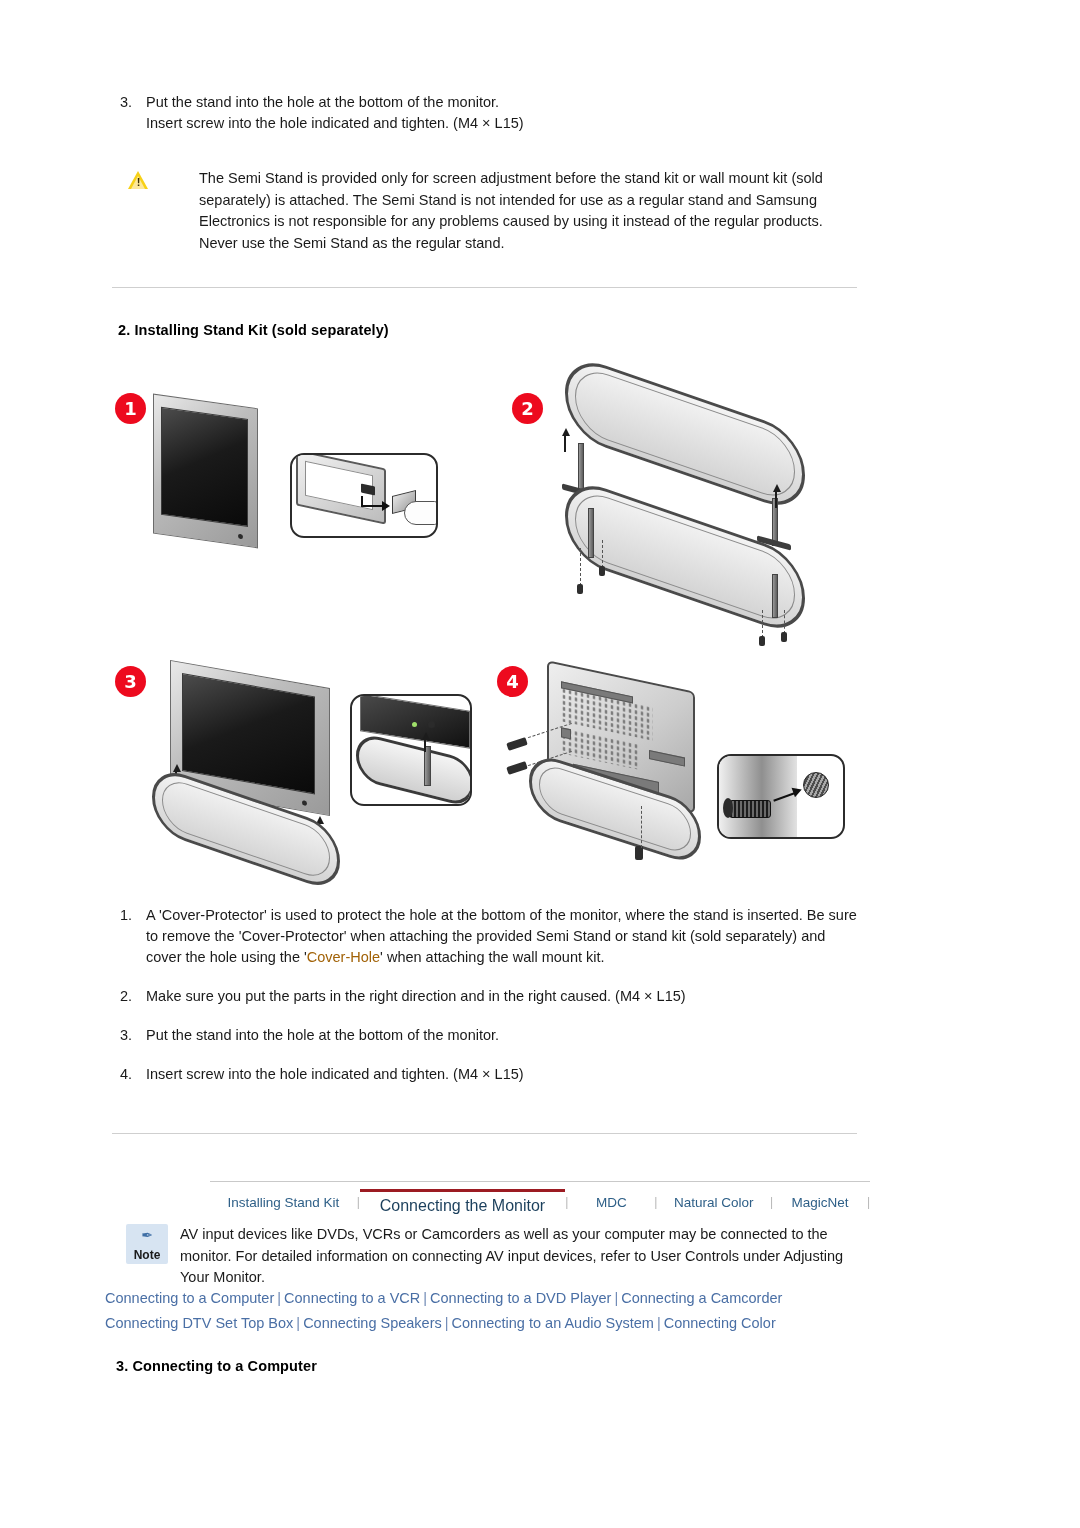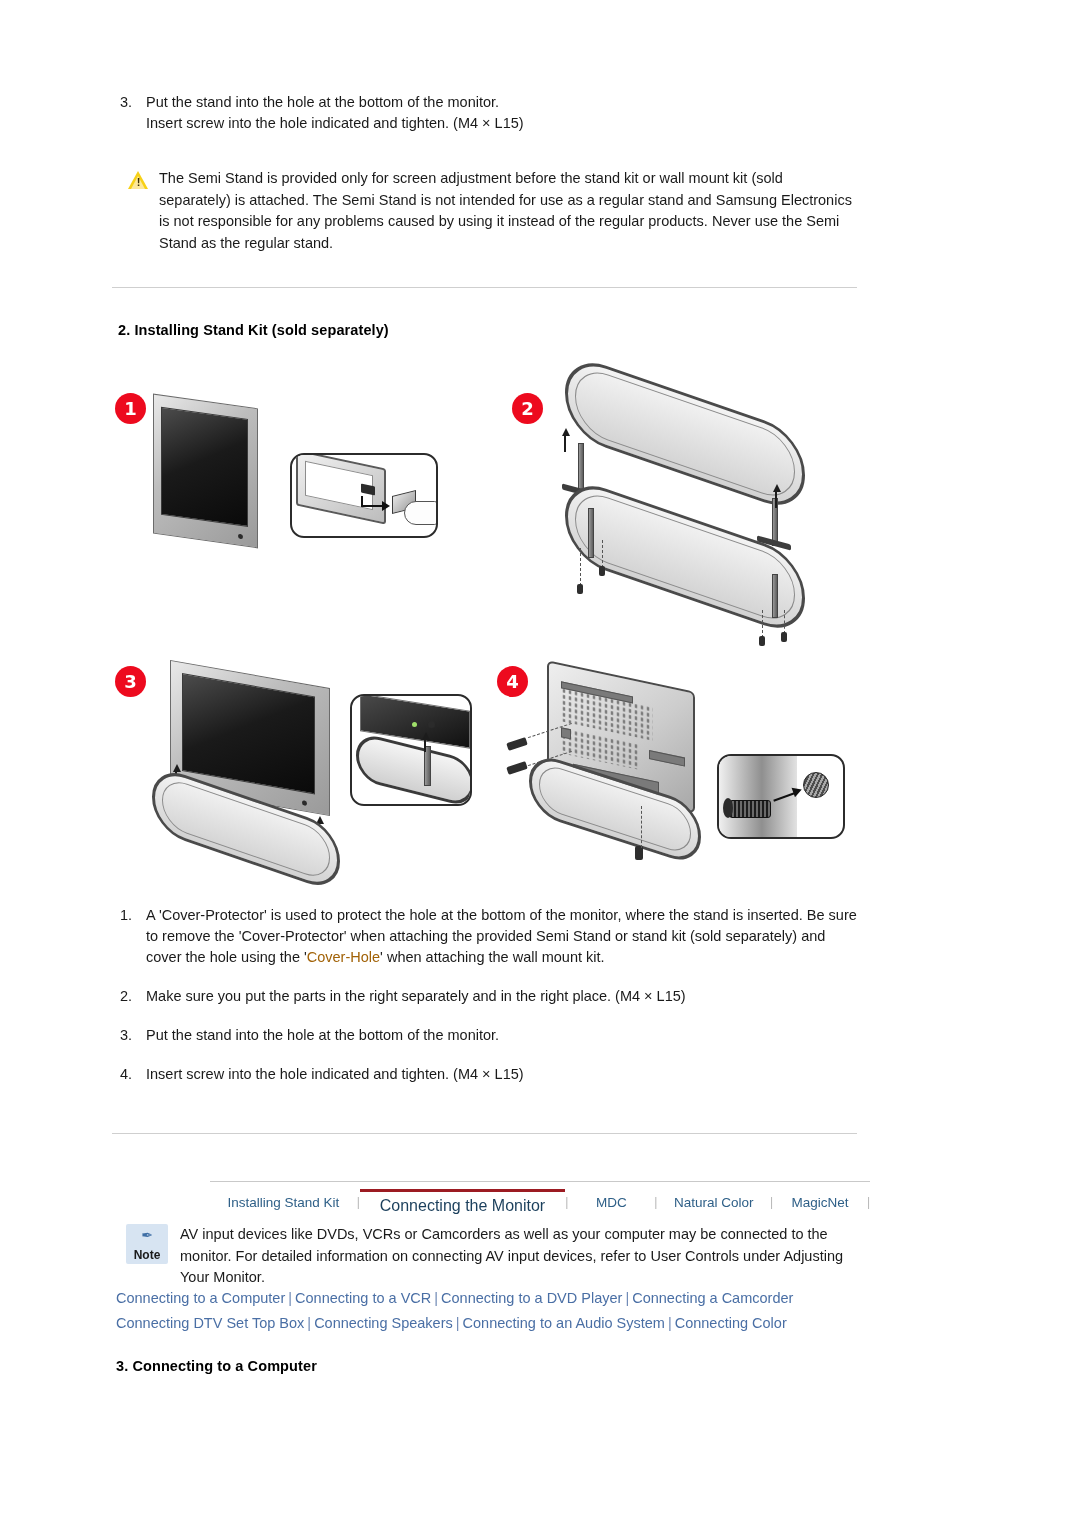--- a/index.html
+++ b/index.html
@@ -81,20 +81,21 @@
     text-align: center;
     font-size: 11px;
     font-weight: bold;
     line-height: 11px;
     color: #3b2f00;
   }
   .warn-text {
     font-size: 14.5px;
     line-height: 21.5px;
     color: #1a1a1a;
+    margin-left: 40px;
   }
 
   
   .rule {
     position: absolute;
     left: 112px;
     width: 745px;
     height: 1px;
     background: #cfcfcf;
   }
@@ -302,21 +303,21 @@
   }
   .note-text {
     font-size: 14.5px;
     line-height: 21.5px;
     color: #1a1a1a;
   }
 
   
   .linkrow {
     position: absolute;
-    left: 116px;
+    left: 105px;
     width: 740px;
     font-size: 14.5px;
     line-height: 20px;
     color: #4a6fa5;
     white-space: nowrap;
   }
   .linkrow a {
     color: #4a6fa5;
     text-decoration: none;
   }
@@ -505,21 +506,21 @@
 
   <div class="num-list" style="left:112px; top:905px; width:748px;">
 
     <div class="li" style="margin-bottom:18px;">
       <div class="marker">1.</div>
       <div class="body"><span>A 'Cover-Protector' is used to protect the hole at the bottom of the monitor, where the stand is inserted. Be sure to remove the 'Cover-Protector' when attaching the provided Semi Stand or stand kit (sold separately) and cover the hole using the '</span><span class="inline-link">Cover-Hole</span><span>' when attaching the wall mount kit.</span></div>
     </div>
 
     <div class="li" style="margin-bottom:18px;">
       <div class="marker">2.</div>
-      <div class="body">Make sure you put the parts in the right separately and in the right place. (M4 × L15)</div>
+      <div class="body">Make sure you put the parts in the right direction and in the right caused. (M4 × L15)</div>
     </div>
 
     <div class="li" style="margin-bottom:18px;">
       <div class="marker">3.</div>
       <div class="body">Put the stand into the hole at the bottom of the monitor.</div>
     </div>
 
     <div class="li">
       <div class="marker">4.</div>
       <div class="body">Insert screw into the hole indicated and tighten. (M4 × L15)</div>

